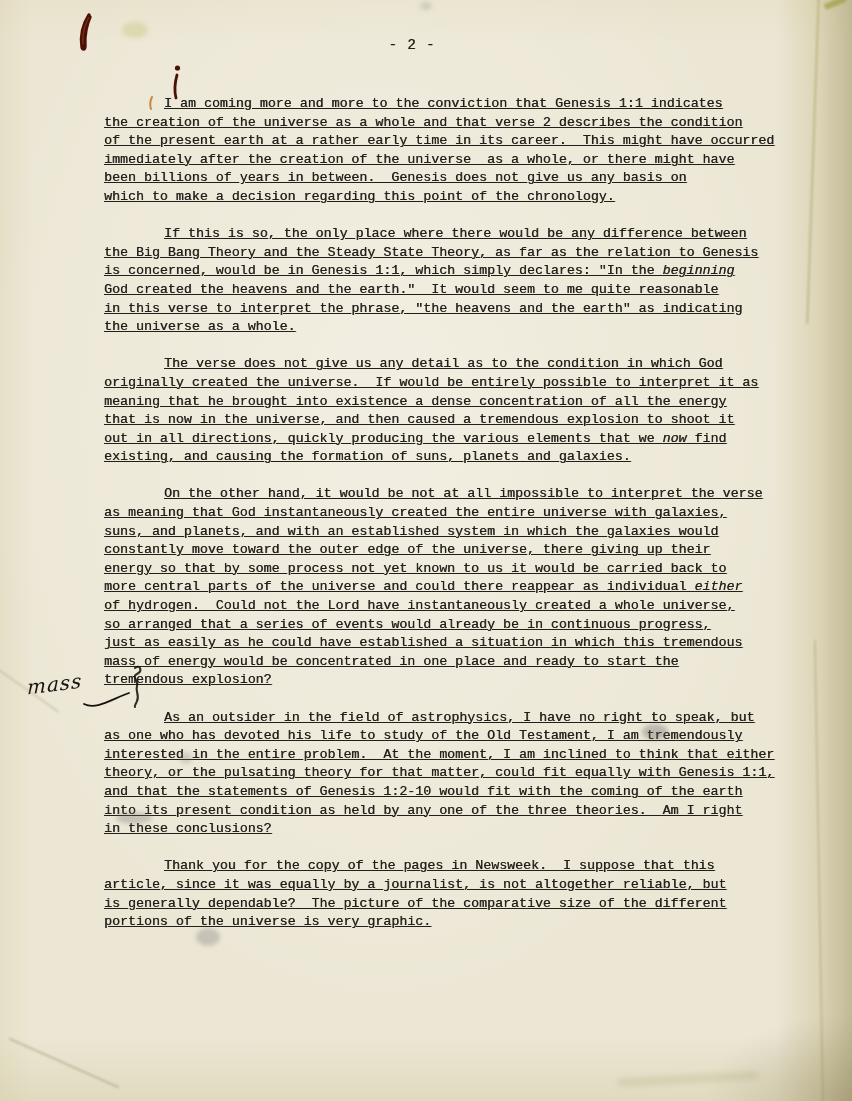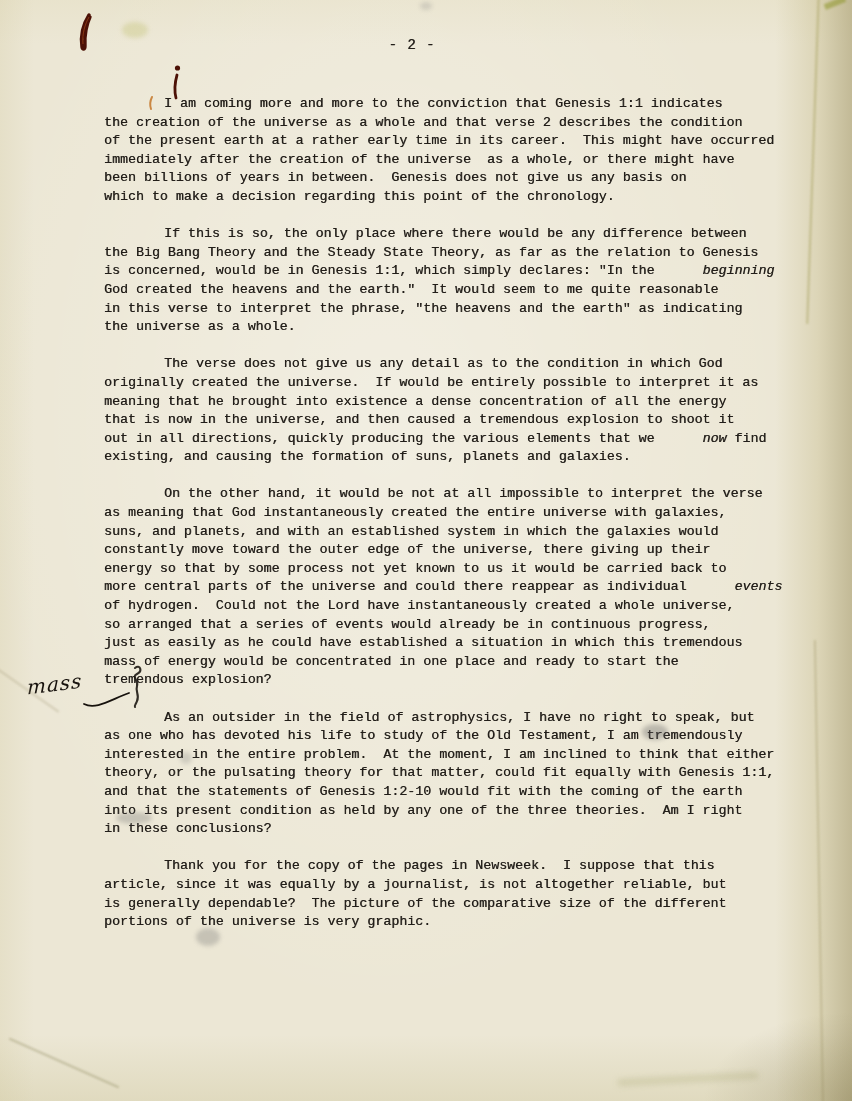--- a/index.html
+++ b/index.html
@@ -24,22 +24,23 @@
   }
   .letter-body{
     position:absolute;left:104px;top:95px;width:710px;
     font-size:13.3px;line-height:18.6px;
     text-shadow:.4px 0 0 rgba(34,30,25,.75);
   }
   .letter-body p{
     margin:0 0 18.6px 0;
     text-indent:60px;
     white-space:pre-wrap;
+    text-decoration:underline;
   }
-  .letter-body p em{font-style:italic;margin-left:40px;}
+  .letter-body p em{font-style:italic;}
   
   .margin-note{
     position:absolute;left:27px;top:672px;
     font-family:"DejaVu Serif","Liberation Serif",serif;
     font-style:italic;font-size:20px;
     color:var(--margin-ink,#17120d);
     transform:rotate(-7deg) skewX(-8deg);
     letter-spacing:1px;
   }
   .mark{position:absolute;}
@@ -74,21 +75,21 @@
 originally created the universe.  If would be entirely possible to interpret it as
 meaning that he brought into existence a dense concentration of all the energy
 that is now in the universe, and then caused a tremendous explosion to shoot it
 out in all directions, quickly producing the various elements that we <em>now</em> find
 existing, and causing the formation of suns, planets and galaxies.</p>
     <p>On the other hand, it would be not at all impossible to interpret the verse
 as meaning that God instantaneously created the entire universe with galaxies,
 suns, and planets, and with an established system in which the galaxies would
 constantly move toward the outer edge of the universe, there giving up their
 energy so that by some process not yet known to us it would be carried back to
-more central parts of the universe and could there reappear as individual <em>events</em>
+more central parts of the universe and could there reappear as individual <em>either</em>
 of hydrogen.  Could not the Lord have instantaneously created a whole universe,
 so arranged that a series of events would already be in continuous progress,
 just as easily as he could have established a situation in which this tremendous
 mass of energy would be concentrated in one place and ready to start the
 tremendous explosion?</p>
     <p>As an outsider in the field of astrophysics, I have no right to speak, but
 as one who has devoted his life to study of the Old Testament, I am tremendously
 interested in the entire problem.  At the moment, I am inclined to think that either
 theory, or the pulsating theory for that matter, could fit equally with Genesis 1:1,
 and that the statements of Genesis 1:2-10 would fit with the coming of the earth

